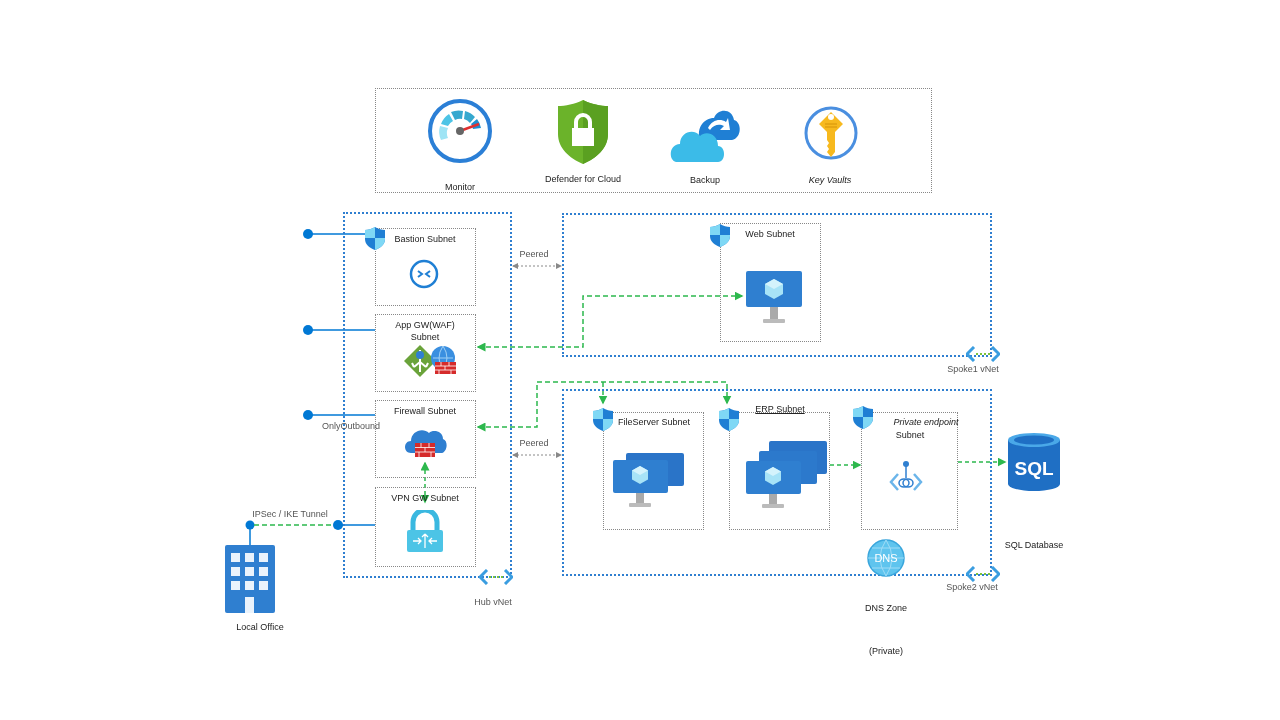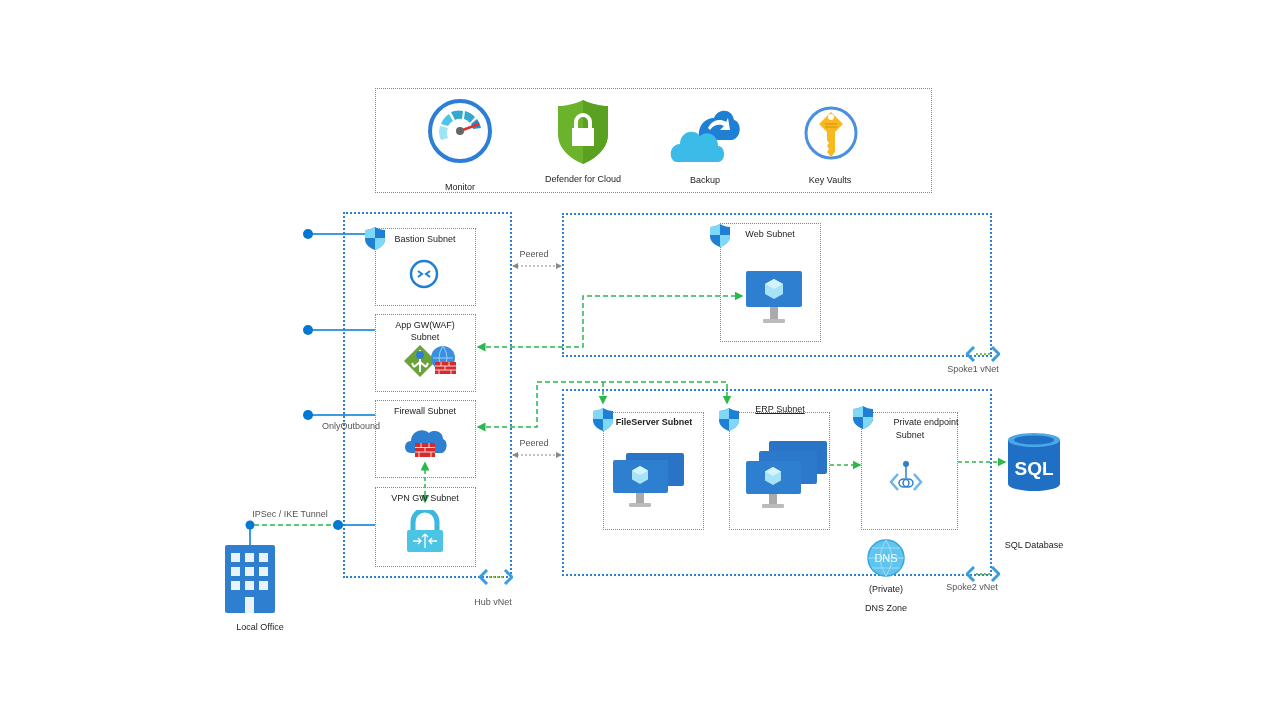--- a/index.html
+++ b/index.html
@@ -90,21 +90,21 @@
 </svg>
 <div class="lbl" style="left:665px;top:175px;width:80px;">Backup</div>
 
 <svg class="icon" style="left:803px;top:104px;" width="56" height="58" viewBox="0 0 56 58">
   <circle cx="28" cy="29" r="25" fill="#fff" stroke="#4a8fe0" stroke-width="3"></circle>
   <path d="M28,8 L40,20 L32,28 L32,48 L28,53 L24,48 L26,45 L24,42 L26,39 L24,36 L24,28 L16,20 Z" fill="#f7b91e"></path>
   <circle cx="28" cy="13" r="3" fill="#fff"></circle>
   <line x1="22" y1="20" x2="34" y2="20" stroke="#e0a010" stroke-width="1.5"></line>
   <line x1="22" y1="23" x2="34" y2="23" stroke="#e0a010" stroke-width="1.5"></line>
 </svg>
-<div class="lbl" style="left:790px;top:175px;width:80px;">Key Vaults</div>
+<div class="lbl" style="left:790px;top:175px;width:80px;font-style:italic;">Key Vaults</div>
 
 <div class="box-blue" style="left:343px;top:212px;width:169px;height:366px;"></div>
 <div class="lbl lbl-gray" style="left:463px;top:597px;width:60px;">Hub vNet</div>
 
 <div class="box-gray" style="left:375px;top:228px;width:101px;height:78px;"></div>
 <div class="lbl" style="left:385px;top:234px;width:80px;">Bastion Subnet</div>
 <svg class="icon" style="left:409px;top:259px;" width="30" height="30" viewBox="0 0 30 30">
   <circle cx="15" cy="15" r="13" fill="#fff" stroke="#1f7fd4" stroke-width="2.5"></circle>
   <path d="M9,12 L13,15 L9,18 M21,12 L17,15 L21,18" fill="none" stroke="#1f7fd4" stroke-width="2"></path>
 </svg>
@@ -186,21 +186,21 @@
 
 <svg class="icon" style="left:966px;top:346px;" width="34" height="16" viewBox="0 0 34 16">
   <path d="M8,1 L1,8 L8,15 M26,1 L33,8 L26,15" fill="none" stroke="#3a9de0" stroke-width="3"></path>
   <line x1="10" y1="8" x2="24" y2="8" stroke="#7cc23a" stroke-width="2" stroke-dasharray="2,2"></line>
 </svg>
 
 <div class="box-blue" style="left:562px;top:389px;width:430px;height:187px;"></div>
 <div class="lbl lbl-gray" style="left:942px;top:582px;width:60px;">Spoke2 vNet</div>
 
 <div class="box-gray" style="left:603px;top:412px;width:101px;height:118px;"></div>
-<div class="lbl" style="left:612px;top:417px;width:84px;font-weight:bold;">FileServer Subnet</div>
+<div class="lbl" style="left:612px;top:417px;width:84px;">FileServer Subnet</div>
 <svg class="icon" style="left:592px;top:407px;" width="22" height="25" viewBox="0 0 22 25">
   <path d="M11,1 C8,3 4,4 1,4 L1,13 C1,19 6,22 11,24 C16,22 21,19 21,13 L21,4 C18,4 14,3 11,1 Z" fill="#1f7fd4"></path>
   <path d="M11,1 L11,12 L1,12 L1,4 C4,4 8,3 11,1 Z" fill="#7fd8f5"></path>
   <path d="M11,12 L21,12 L21,13 C21,19 16,22 11,24 Z" fill="#7fd8f5"></path>
 </svg>
 <svg class="icon" style="left:612px;top:452px;" width="74" height="58" viewBox="0 0 74 58">
   <rect x="14" y="1" width="58" height="33" rx="2" fill="#2a74c8"></rect>
   <rect x="1" y="8" width="55" height="33" rx="2" fill="#2f7fd0"></rect>
   <path d="M28,14 L36,18.5 L36,27.5 L28,32 L20,27.5 L20,18.5 Z" fill="#a7e3f7"></path>
   <path d="M28,14 L36,18.5 L28,23 L20,18.5 Z" fill="#d4f3fc"></path>
@@ -219,42 +219,42 @@
   <rect x="24" y="1" width="58" height="33" rx="2" fill="#2a74c8"></rect>
   <rect x="14" y="11" width="58" height="33" rx="2" fill="#2c79cc"></rect>
   <rect x="1" y="21" width="55" height="33" rx="2" fill="#2f7fd0"></rect>
   <path d="M28,27 L36,31.5 L36,40.5 L28,45 L20,40.5 L20,31.5 Z" fill="#a7e3f7"></path>
   <path d="M28,27 L36,31.5 L28,36 L20,31.5 Z" fill="#d4f3fc"></path>
   <rect x="24" y="54" width="8" height="10" fill="#aaa"></rect>
   <rect x="17" y="64" width="22" height="4" rx="1" fill="#bbb"></rect>
 </svg>
 
 <div class="box-gray" style="left:861px;top:412px;width:97px;height:118px;"></div>
-<div class="lbl" style="left:884px;top:417px;width:84px;">Private endpoint</div>
+<div class="lbl" style="left:884px;top:417px;width:84px;font-style:italic;">Private endpoint</div>
 <div class="lbl" style="left:868px;top:430px;width:84px;">Subnet</div>
 <svg class="icon" style="left:852px;top:405px;" width="22" height="25" viewBox="0 0 22 25">
   <path d="M11,1 C8,3 4,4 1,4 L1,13 C1,19 6,22 11,24 C16,22 21,19 21,13 L21,4 C18,4 14,3 11,1 Z" fill="#1f7fd4"></path>
   <path d="M11,1 L11,12 L1,12 L1,4 C4,4 8,3 11,1 Z" fill="#7fd8f5"></path>
   <path d="M11,12 L21,12 L21,13 C21,19 16,22 11,24 Z" fill="#7fd8f5"></path>
 </svg>
 <svg class="icon" style="left:888px;top:460px;" width="36" height="34" viewBox="0 0 36 34">
   <line x1="18" y1="4" x2="18" y2="18" stroke="#2f7fd0" stroke-width="1.5"></line>
   <circle cx="18" cy="4" r="3" fill="#2f7fd0"></circle>
   <path d="M10,14 L3,22 L10,30 M26,14 L33,22 L26,30" fill="none" stroke="#6bb5ea" stroke-width="2.5"></path>
   <ellipse cx="16" cy="23" rx="5" ry="4" fill="none" stroke="#2f7fd0" stroke-width="1.5"></ellipse>
   <ellipse cx="20" cy="23" rx="5" ry="4" fill="none" stroke="#2f7fd0" stroke-width="1.5"></ellipse>
 </svg>
 
 <svg class="icon" style="left:866px;top:538px;" width="40" height="40" viewBox="0 0 40 40">
   <circle cx="20" cy="20" r="18" fill="#5fc4ee" stroke="#3aa6dc" stroke-width="1.5"></circle>
   <path d="M2,20 L38,20 M20,2 Q8,20 20,38 M20,2 Q32,20 20,38 M6,10 L34,10 M6,30 L34,30" stroke="#9fdcf7" stroke-width="1" fill="none"></path>
   <text x="20" y="24" text-anchor="middle" font-size="11" fill="#ffffff" font-family="Liberation Sans, sans-serif">DNS</text>
 </svg>
 <div class="lbl" style="left:846px;top:603px;width:80px;">DNS Zone</div>
-<div class="lbl" style="left:846px;top:584px;width:80px;">(Private)</div>
+<div class="lbl" style="left:846px;top:646px;width:80px;">(Private)</div>
 
 <svg class="icon" style="left:966px;top:566px;" width="34" height="16" viewBox="0 0 34 16">
   <path d="M8,1 L1,8 L8,15 M26,1 L33,8 L26,15" fill="none" stroke="#3a9de0" stroke-width="3"></path>
   <line x1="10" y1="8" x2="24" y2="8" stroke="#7cc23a" stroke-width="2" stroke-dasharray="2,2"></line>
 </svg>
 <svg class="icon" style="left:479px;top:569px;" width="34" height="16" viewBox="0 0 34 16">
   <path d="M8,1 L1,8 L8,15 M26,1 L33,8 L26,15" fill="none" stroke="#3a9de0" stroke-width="3"></path>
   <line x1="10" y1="8" x2="24" y2="8" stroke="#7cc23a" stroke-width="2" stroke-dasharray="2,2"></line>
 </svg>
 

